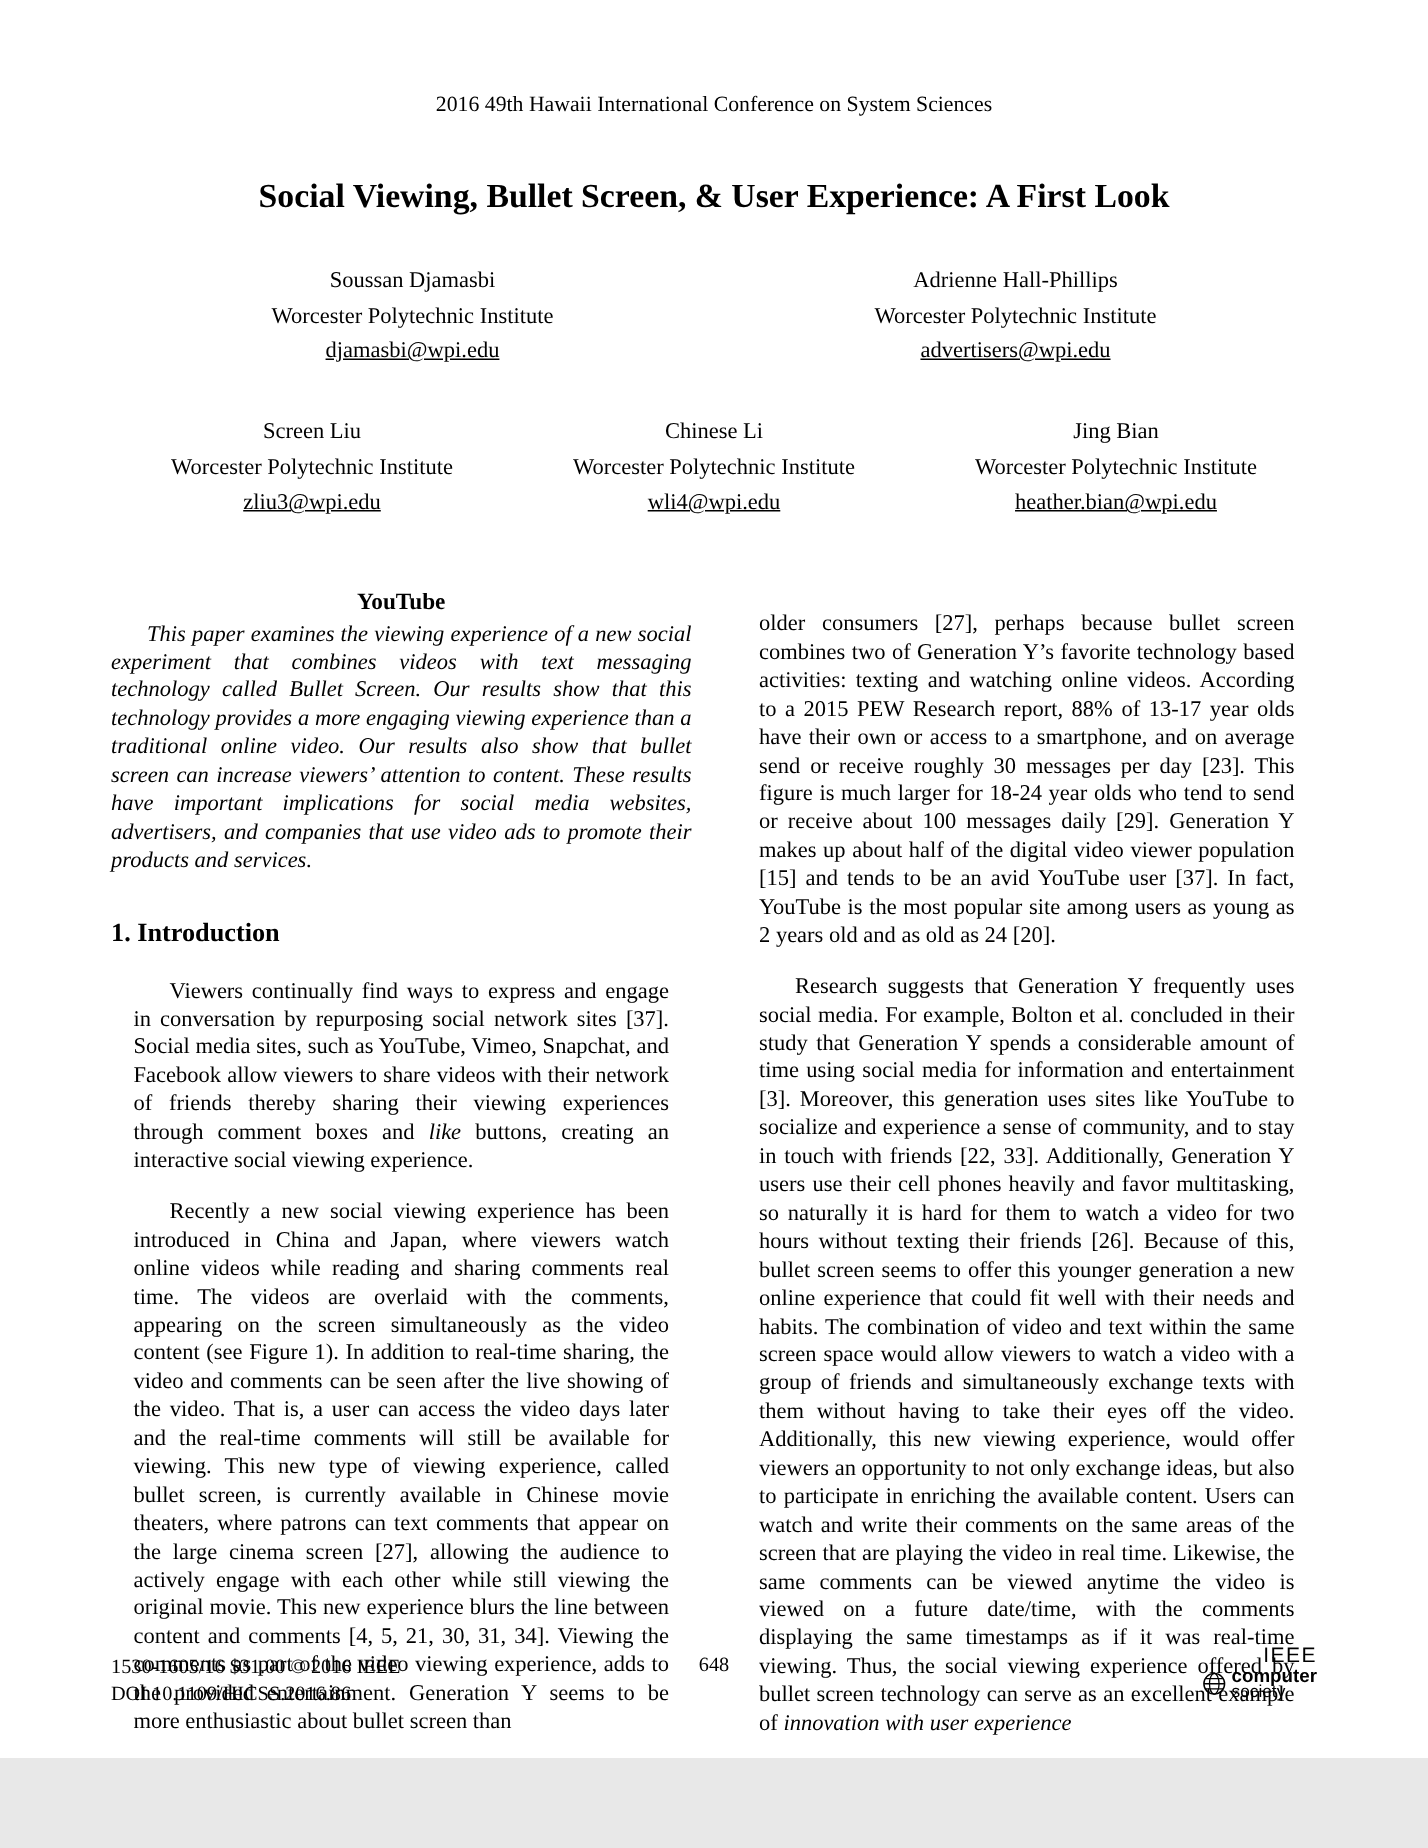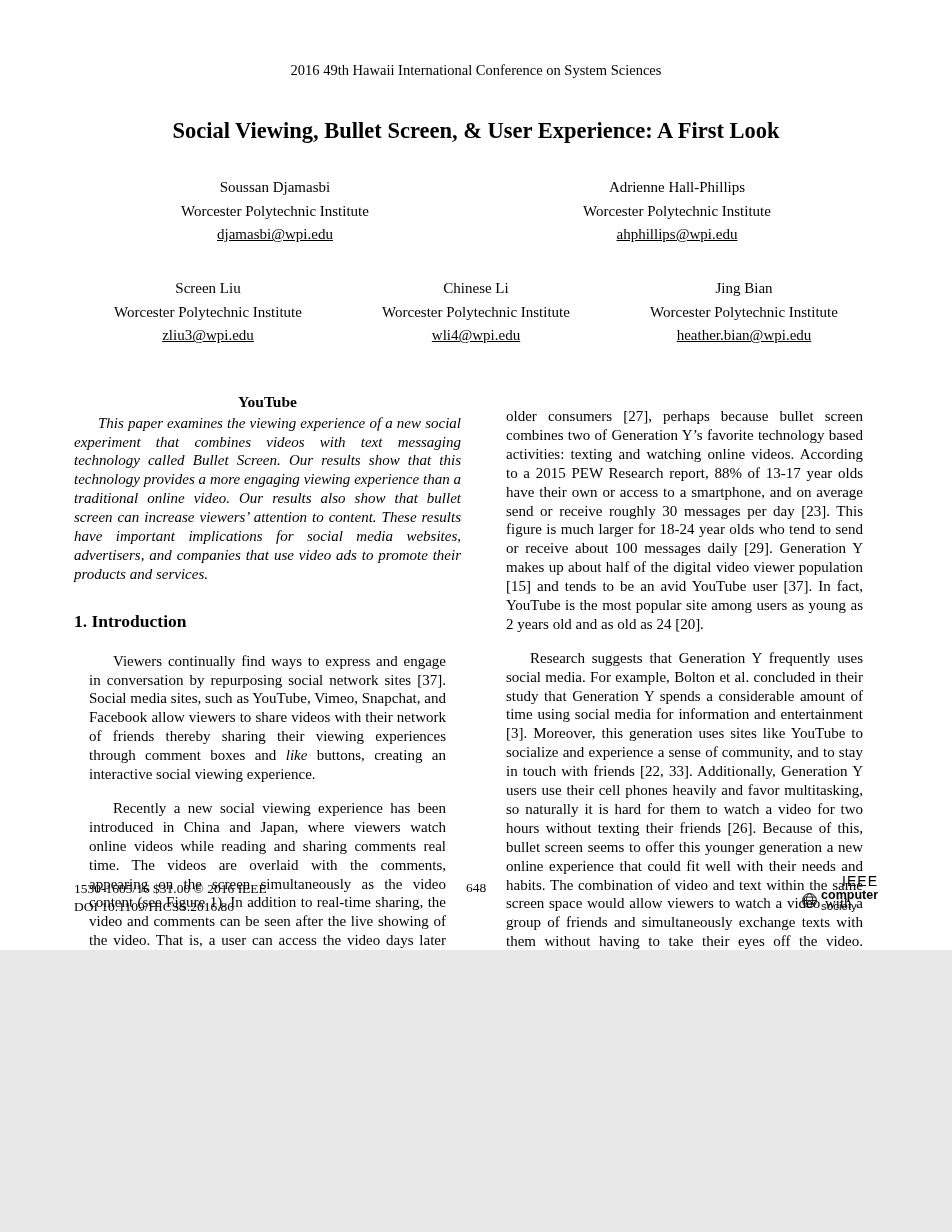--- a/index.html
+++ b/index.html
@@ -1,19 +1,19 @@
 <!DOCTYPE html>
 <html><head>
 <meta charset="utf-8">
 <style>
   html, body { margin: 0; padding: 0; background: #e8e8e8; }
   .page {
     position: relative;
     width: 952px;
-    height: 950px;
+    height: 1172px;
     margin: 0 auto;
     background: #ffffff;
     color: #000;
     font-family: "Liberation Serif", "DejaVu Serif", serif;
     box-sizing: border-box;
     padding: 62px 74px 0 74px;
     overflow: hidden;
   }
   .conf-header {
     text-align: center;
@@ -107,21 +107,21 @@
 <body>
 
 <div class="page">
 
   <div class="conf-header">2016 49th Hawaii International Conference on System Sciences</div>
 
   <h1 class="paper-title">Social Viewing, Bullet Screen, &amp; User Experience: A First Look</h1>
 
   <div class="authors-row" id="authors-row-1">
       <div class="author"><div class="author-name">Soussan Djamasbi</div><div class="author-affiliation">Worcester Polytechnic Institute</div><a class="author-email">djamasbi@wpi.edu</a></div>
-      <div class="author"><div class="author-name">Adrienne Hall-Phillips</div><div class="author-affiliation">Worcester Polytechnic Institute</div><a class="author-email">ahphillips@wpi.edu</a></div>
+      <div class="author"><div class="author-name">Adrienne Hall-Phillips</div><div class="author-affiliation">Worcester Polytechnic Institute</div><a class="author-email">advertisers@wpi.edu</a></div>
     </div>
   <div class="authors-row" id="authors-row-2">
       <div class="author"><div class="author-name">Screen Liu</div><div class="author-affiliation">Worcester Polytechnic Institute</div><a class="author-email">zliu3@wpi.edu</a></div>
       <div class="author"><div class="author-name">Chinese Li</div><div class="author-affiliation">Worcester Polytechnic Institute</div><a class="author-email">wli4@wpi.edu</a></div>
       <div class="author"><div class="author-name">Jing Bian</div><div class="author-affiliation">Worcester Polytechnic Institute</div><a class="author-email">heather.bian@wpi.edu</a></div>
     </div>
 
   <div class="columns">
     <div class="col">
       <div class="abstract-heading">YouTube</div>

